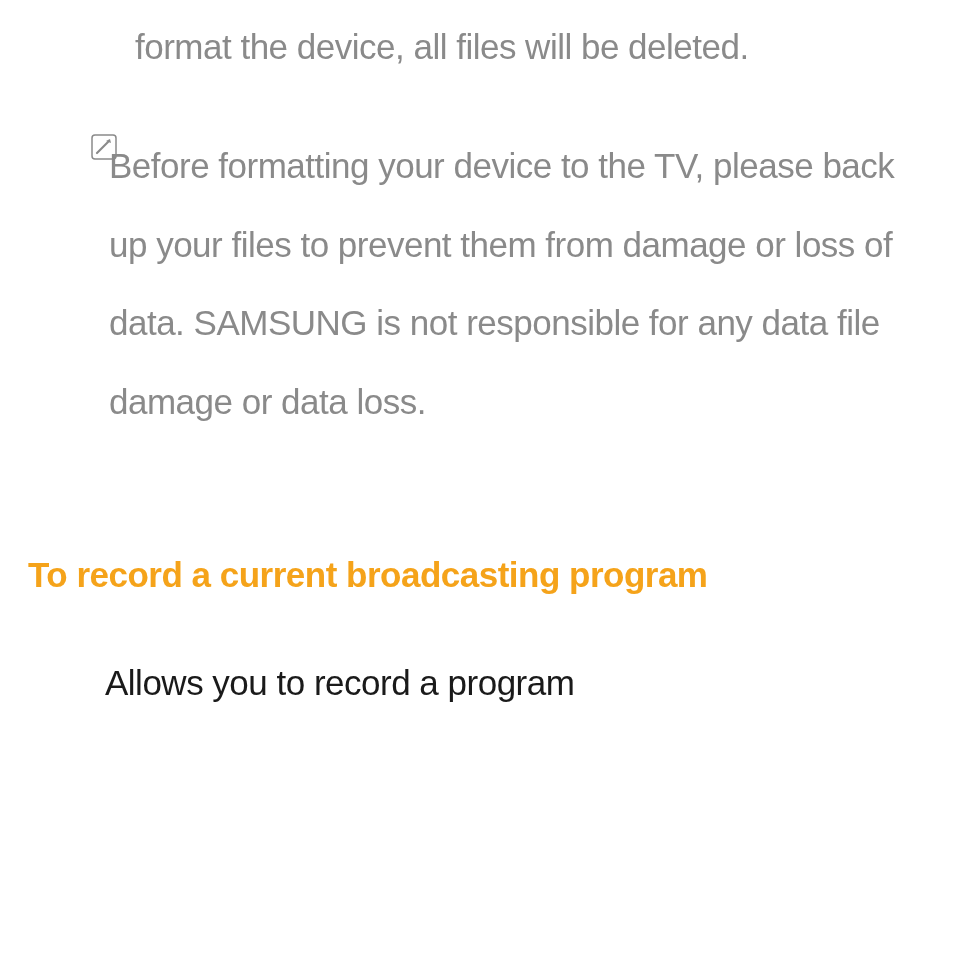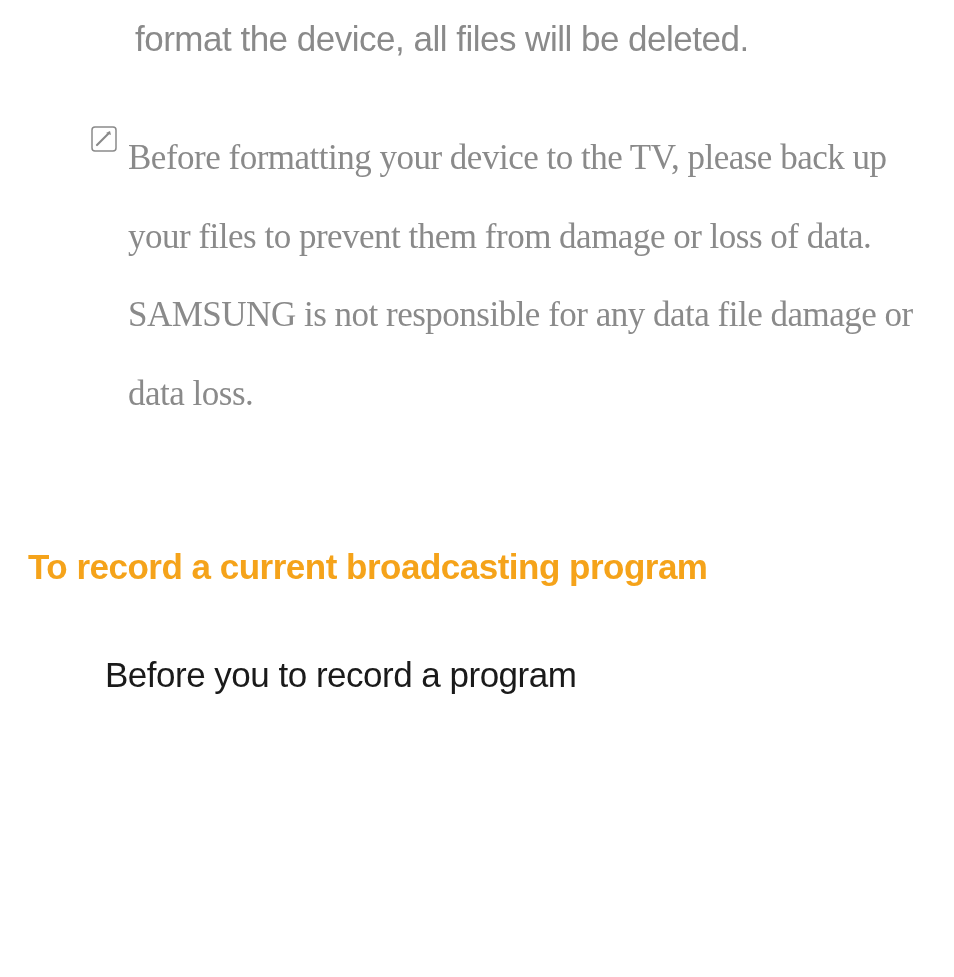--- a/index.html
+++ b/index.html
@@ -9,20 +9,21 @@
     }
     body {
       width: 954px;
       height: 977px;
       background: #ffffff;
       font-family: Arial, Helvetica, sans-serif;
       overflow: hidden;
       position: relative;
     }
     .content {
+      padding-top: 8px;
     }
     .para1 {
       margin-left: 135px;
       margin-right: 40px;
       color: #8a8a8a;
       font-size: 35px;
       line-height: 2.25;
       letter-spacing: -0.5px;
     }
     .note-block {
@@ -30,26 +31,25 @@
       margin-top: 40px;
       margin-left: 90px;
       margin-right: 30px;
     }
     .note-icon {
       position: absolute;
       left: 0;
       top: 6px;
     }
     .note-text {
-      margin-left: 38px;
+      margin-left: 19px;
       color: #8a8a8a;
       font-size: 35px;
       line-height: 2.25;
       letter-spacing: -0.5px;
-      font-family: Liberation Serif, serif;
     }
     .section-heading {
       margin-top: 105px;
       margin-left: 28px;
       color: #f5a31a;
       font-size: 35px;
       line-height: 1.6;
       letter-spacing: -0.5px;
     }
     .para3 {
@@ -75,15 +75,15 @@
         <rect x="2" y="2" width="24" height="24" rx="3" ry="3" fill="none" stroke="#8a8a8a" stroke-width="1.5"></rect>
         <path d="M 7 20 L 19 8" stroke="#8a8a8a" stroke-width="2.2" stroke-linecap="round" fill="none"></path>
         <path d="M 16 8 L 20 6 L 21 10" fill="#8a8a8a"></path>
       </svg>
     </span>
     <p class="note-text">Before formatting your device to the TV, please back up your files to prevent them from damage or loss of data. SAMSUNG is not responsible for any data file damage or data loss.</p>
   </div>
 
   <h2 class="section-heading">To record a current broadcasting program</h2>
 
-  <p class="para3">Before you to record a program</p>
+  <p class="para3">Allows you to record a program</p>
 
 </div>
 
 </body></html>

